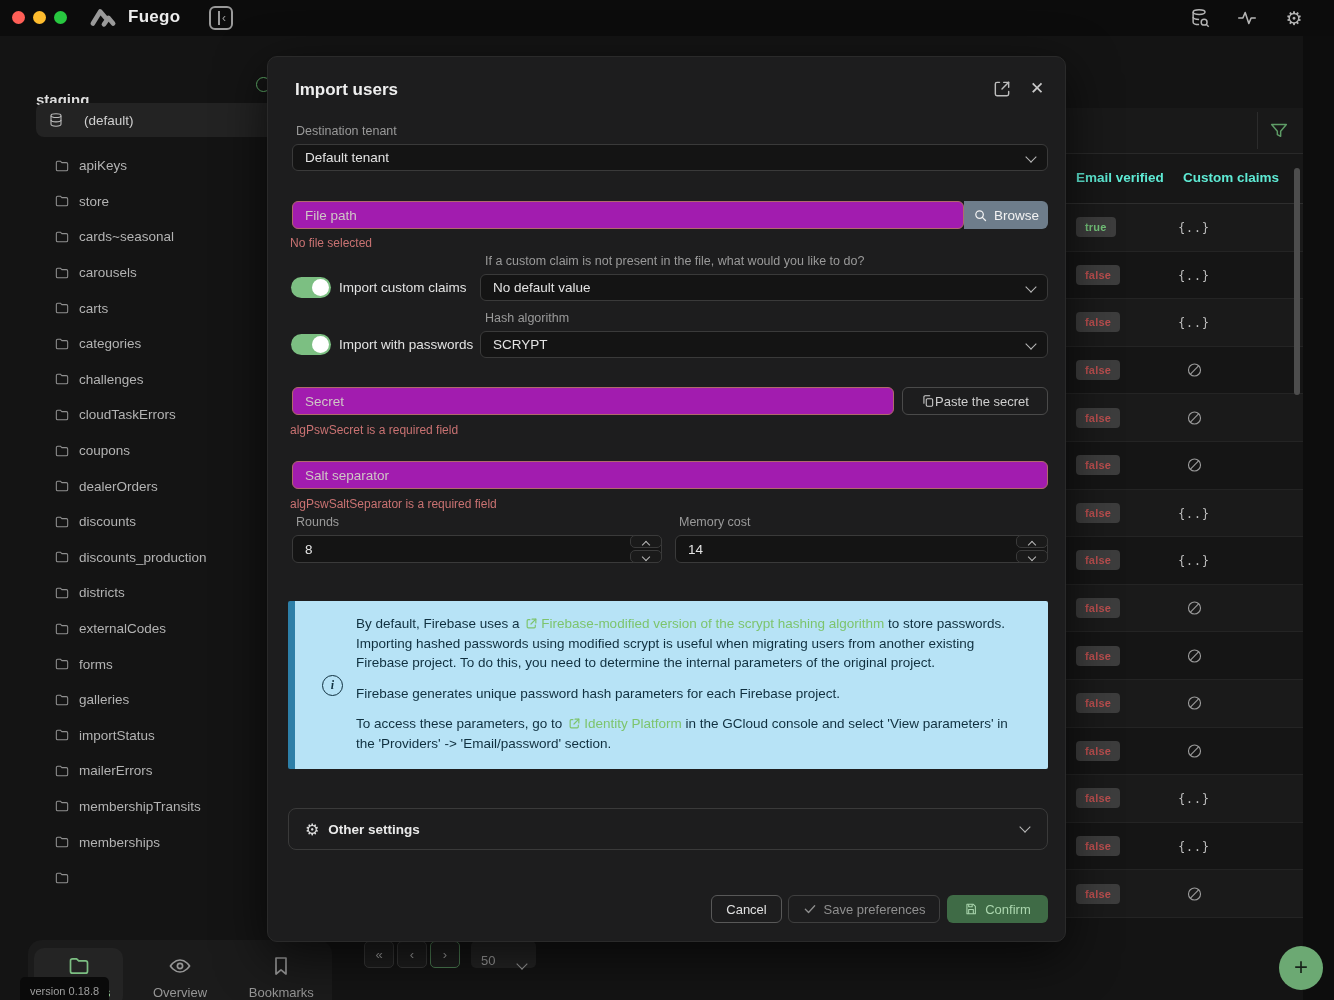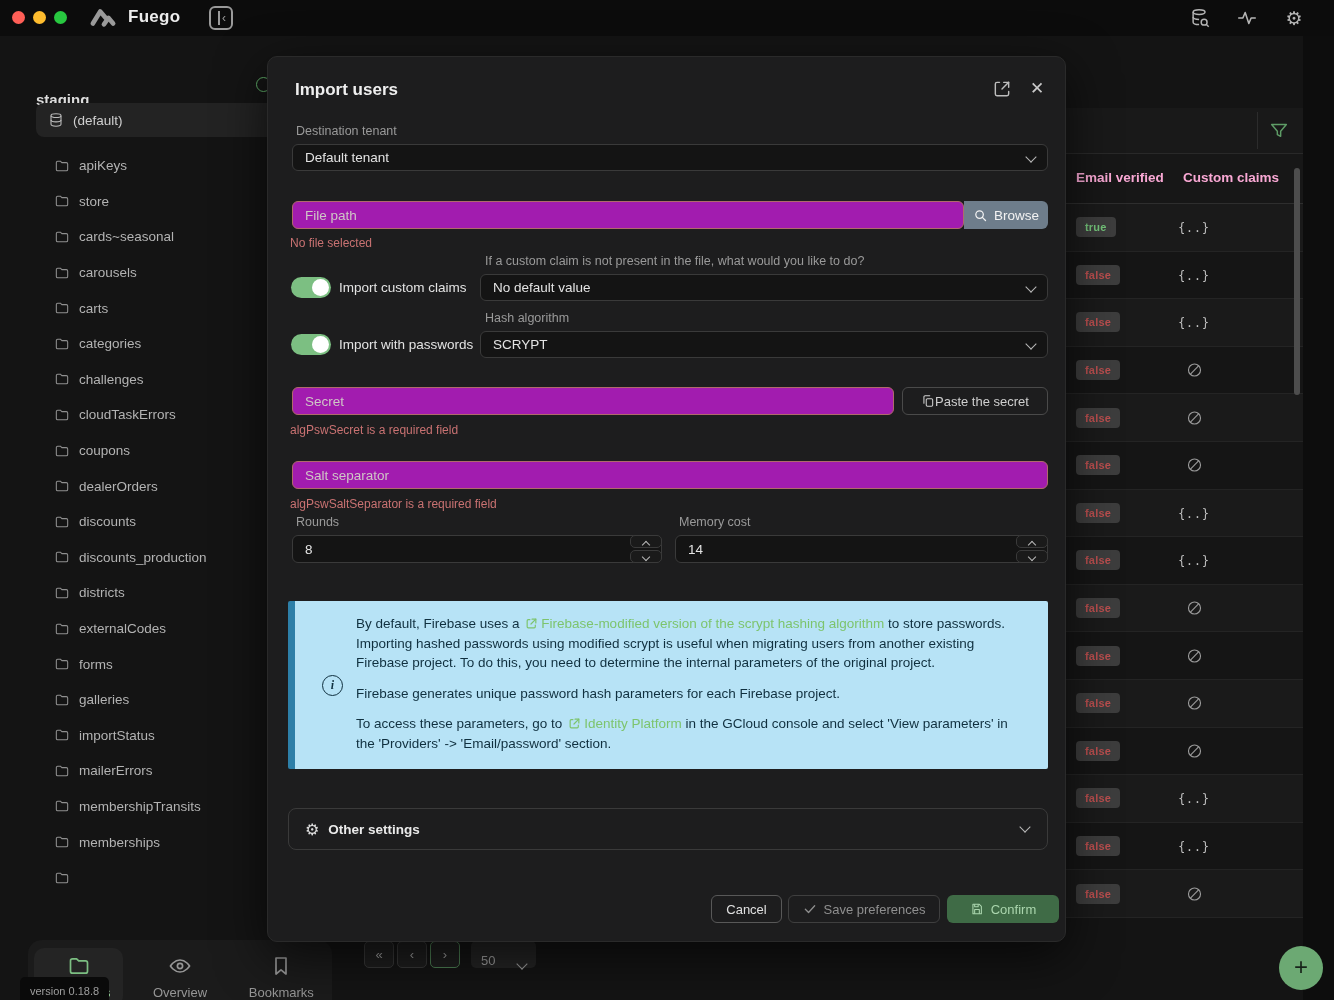--- a/index.html
+++ b/index.html
@@ -18,21 +18,21 @@
   .collapse-btn .bar { position:absolute; left:7px; top:3px; bottom:3px; width:2px; background:#9a9a9a; }
   .collapse-btn .arr { margin-left:6px; color:#9a9a9a; font-size:12px; line-height:1; }
   .topbar-right { position:absolute; right:28px; top:6px; display:flex; gap:23px; align-items:center; }
   .tb-ic { width:24px; height:24px; display:flex; align-items:center; justify-content:center; color:#b5b5b5; }
   .gear-glyph { font-size:19px; color:#b5b5b5; font-family:"DejaVu Sans",sans-serif; }
 
   
   .env-title { position:absolute; left:36px; top:75px; font-size:15px; font-weight:600; color:#dcdcdc;margin-top:16px; }
   .env-icon { position:absolute; left:256px; top:77px; width:15px; height:15px; border:1.5px solid #5fae68; border-radius:50%; }
   .db-row { position:absolute; left:36px; top:103px; width:284px; height:34px; background:#232323; border-radius:8px;
-    display:flex; align-items:center; gap:9px; padding-left:12px; }
+    display:flex; align-items:center; gap:20px; padding-left:12px; }
   .db-row span { color:#cfcfcf; font-size:13.5px; }
   .collections-list { position:absolute; left:36px; top:148px; width:284px; height:762px; overflow:hidden; }
   .col-item { height:35.6px; display:flex; align-items:center; gap:9px; padding-left:18px; cursor:pointer; }
   .col-item .lbl { color:#b3b3b3; font-size:13.5px; }
 
   .tabbar { position:absolute; left:28px; top:940px; width:304px; height:74px; background:#1b1b1b;
     border-radius:14px; display:flex; z-index:5; }
   .tab { flex:1; display:flex; flex-direction:column; align-items:center; justify-content:center; gap:7px; position:relative; }
   .tab .tlabel { font-size:13px; color:#969696; }
   .tab.active::before { content:""; position:absolute; inset:8px 6px; background:#242424; border-radius:10px; }
@@ -40,21 +40,21 @@
   .tab > * { position:relative; }
   .version-badge { position:absolute; left:20px; top:977px; background:#0a0a0a; border-radius:5px;
     padding:8px 10px; font-size:11px; color:#9e9e9e; z-index:6; }
 
   
   .table-panel { position:absolute; left:332px; top:108px; width:971px; height:810px; background:#151515; }
   .toolbar { position:absolute; left:0; top:0; width:971px; height:46px; background:#191919; border-bottom:1px solid #292929; }
   .toolbar .tb-divider { position:absolute; right:45px; top:4px; bottom:4px; width:1px; background:#2c2c2c; }
   .filter-btn { position:absolute; right:8px; top:7px; width:32px; height:32px; display:flex; align-items:center; justify-content:center; }
   .thead { position:absolute; left:0; top:46px; width:971px; height:50px; border-bottom:1px solid #2e2e2e; background:#171717; }
-  .th { position:absolute; top:16px; font-size:13.5px; font-weight:700; color:#f9a8d4; }
+  .th { position:absolute; top:16px; font-size:13.5px; font-weight:700; color:#5eead4; }
   .th.c1 { left:744px; } .th.c2 { left:851px; }
   .tbody { position:absolute; left:0; top:96px; width:971px; height:714px; overflow:hidden; }
   .trow { position:relative; height:47.6px; border-bottom:1px solid #242424; }
   .trow:nth-child(odd) { background:#1a1a1a; } .trow:nth-child(even) { background:#151515; }
   .badge { position:absolute; left:744px; top:50%; transform:translateY(-50%); background:#3d3d3d; border-radius:4px;
     font-size:11px; font-weight:700; padding:4px 9px; letter-spacing:.2px; }
   .badge.true { color:#74c47a; } .badge.false { color:#bb4f4f; }
   .claims-cell { position:absolute; left:842px; width:40px; top:50%; transform:translateY(-50%); text-align:center; }
   .braces { font-family:"DejaVu Sans Mono",monospace; font-size:11.5px; color:#c2c2c2; letter-spacing:1px; }
   .scroll-thumb { position:absolute; left:1294px; top:168px; width:6px; height:227px; background:#4d4d4d; border-radius:3px; z-index:4; }
@@ -121,21 +121,21 @@
   .other-settings { position:absolute; left:20px; top:751px; width:760px; height:42px; border:1px solid #3a3a3a;
     border-radius:8px; display:flex; align-items:center; gap:9px; padding-left:16px; }
   .other-settings .os-label { color:#eaeaea; font-size:13.5px; font-weight:700; }
   .other-settings .chev2 { position:absolute; right:18px; top:14px; width:8px; height:8px;
     border-right:1.7px solid #b9b9b9; border-bottom:1.7px solid #b9b9b9; transform:rotate(45deg); }
 
   .btn { position:absolute; top:838px; height:28px; border-radius:6px; display:flex; align-items:center;
     justify-content:center; gap:7px; font-size:13px; }
   .btn-cancel { left:443px; width:71px; border:1px solid #585858; color:#e0e0e0; }
   .btn-save { left:520px; width:152px; border:1px solid #3f3f3f; color:#8f8f8f; }
-  .btn-confirm { left:679px; width:112px; background:#3f6b46; color:#abd6ae; }
+  .btn-confirm { left:679px; width:101px; background:#3f6b46; color:#abd6ae; }
   svg { display:block; }
 </style>
 </head>
 <body>
 
 <div class="screen">
 
   <div class="topbar">
     <div class="traffic">
       <div class="tl" style="background:#ff5f57"></div>

